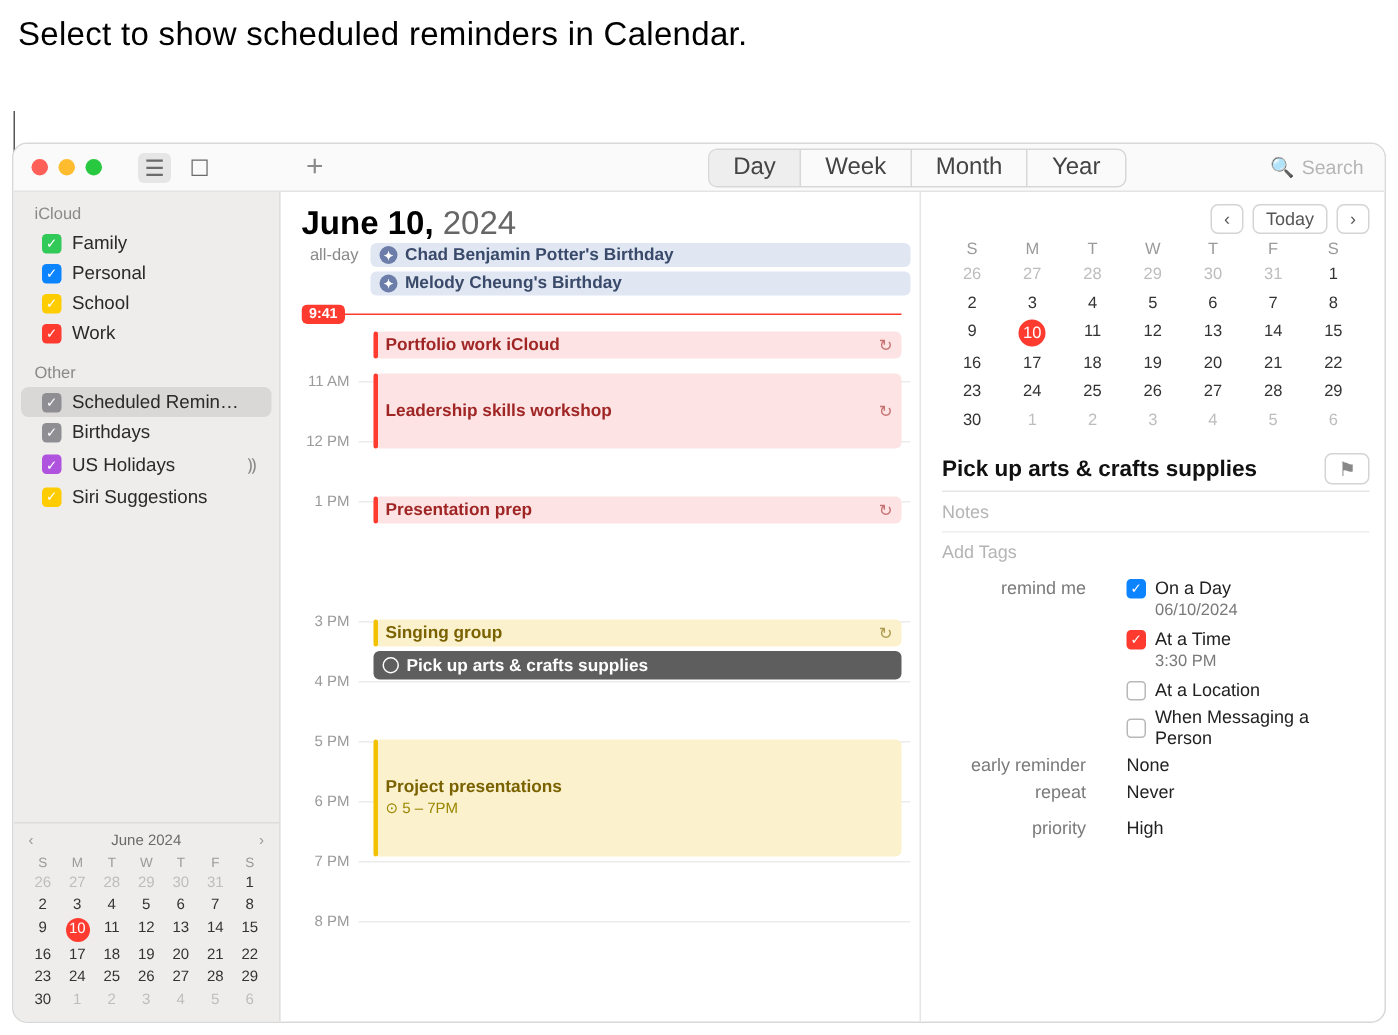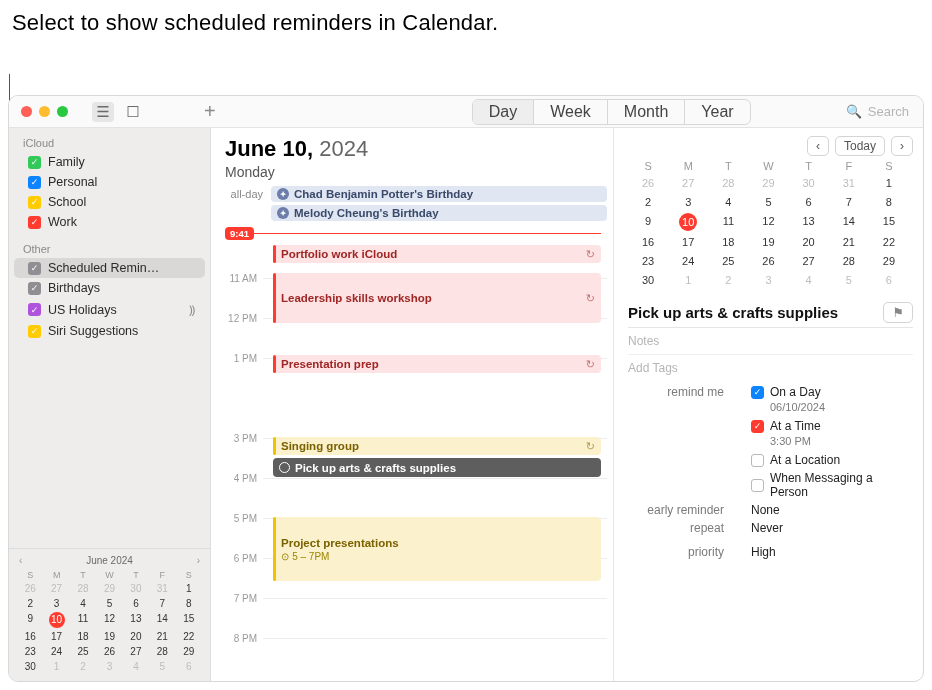--- a/index.html
+++ b/index.html
@@ -14,21 +14,21 @@
 .tb-icons{display:flex;gap:8px;margin-left:18px;color:#6b6b6b;font-size:15px}
 .tb-icons span{width:22px;height:20px;display:flex;align-items:center;justify-content:center;border-radius:4px}
 .tb-icons span:first-child{background:#e6e6e6}
 .tb-plus{margin-left:auto;margin-right:250px;color:#8a8a8a;font-size:20px;font-weight:300}
 .seg{display:flex;border:1px solid #d7d7d7;border-radius:6px;overflow:hidden;margin-right:90px}
 .seg span{padding:3px 16px;font-size:16px;color:#444;border-right:1px solid #d7d7d7}
 .seg span:last-child{border-right:none}
 .seg .sel{background:#eee}
 .search{display:flex;align-items:center;gap:5px;color:#b5b5b5;font-size:13px;margin-right:6px}
 .content{flex:1;display:flex;overflow:hidden}
-.sidebar{width:202px;background:#eeedec;border-right:1px solid #dedede;display:flex;flex-direction:column;padding:6px 0 0 0;overflow:hidden}
+.sidebar{width:178px;background:#eeedec;border-right:1px solid #dedede;display:flex;flex-direction:column;padding:6px 0 0 0;overflow:hidden}
 .sb-hdr{font-size:11px;color:#8a8a8a;padding:3px 14px 3px}
 .sb-item{display:flex;align-items:center;gap:7px;padding:3px 10px 3px 14px;font-size:12.5px;color:#2a2a2a;border-radius:5px;margin:0 5px}
 .sb-item.sel{background:#d9d8d7}
 .chk{width:13px;height:13px;border-radius:3px;display:flex;align-items:center;justify-content:center;color:#fff;font-size:9px;flex-shrink:0}
 .rg{background:#31c958}.rb{background:#0d84ff}.ry{background:#ffcc00}.rr{background:#ff3b30}.rgy{background:#8e8e93}.rp{background:#af52de}
 .sb-item .label{white-space:nowrap;overflow:hidden;text-overflow:ellipsis;flex:1}
 .share-ic{color:#8a8a8a;font-size:12px}
 .sb-spacer{flex:1}
 .mini-cal{border-top:1px solid #dcdcdc;padding:6px 8px 8px;font-size:10px}
 .mc-hdr{display:flex;align-items:center;justify-content:space-between;color:#6a6a6a;padding:0 2px 4px}
@@ -213,21 +213,20 @@
             <div class="d muted">4</div>
             <div class="d muted">5</div>
             <div class="d muted">6</div>
           </div>
     </div>
   </div>
 
   <div class="main">
     <div class="daycol">
       <div class="date-title"><b>June 10,</b> <span>2024</span></div>
-      <div class="day-sub">Monday</div>
       <div class="allday">
         <div class="ad-label">all-day</div>
         <div class="ad-events" id="adlist">
               <div class="ad-ev">
                 <span class="ico">✦</span>
                 <span>Chad Benjamin Potter's Birthday</span>
               </div>
               <div class="ad-ev">
                 <span class="ico">✦</span>
                 <span>Melody Cheung's Birthday</span>
@@ -292,21 +291,21 @@
             </div>
             <div class="ev yel" style="top: 210px; height: 18px;">
               <span class="bar"></span>
               <span><b style="font-weight:600">Singing group</b></span>
               <span class="rpt">↻</span>
             </div>
             <div class="ev sel" style="top: 231px; height: 19px;">
               <span class="circ"></span>
               <span><b style="font-weight:600">Pick up arts &amp; crafts supplies</b></span>
             </div>
-            <div class="ev yel" style="top: 290px; height: 64px;">
+            <div class="ev yel" style="top: 290px; height: 78px;">
               <span class="bar"></span>
               <span><b style="font-weight:600">Project presentations</b><span class="sub">⊙ 5 – 7PM</span></span>
             </div>
           </div>
     </div>
 
     <div class="inspector">
       <div class="ins-nav">
         <span class="nbtn">‹</span>
         <span class="nbtn">Today</span>

